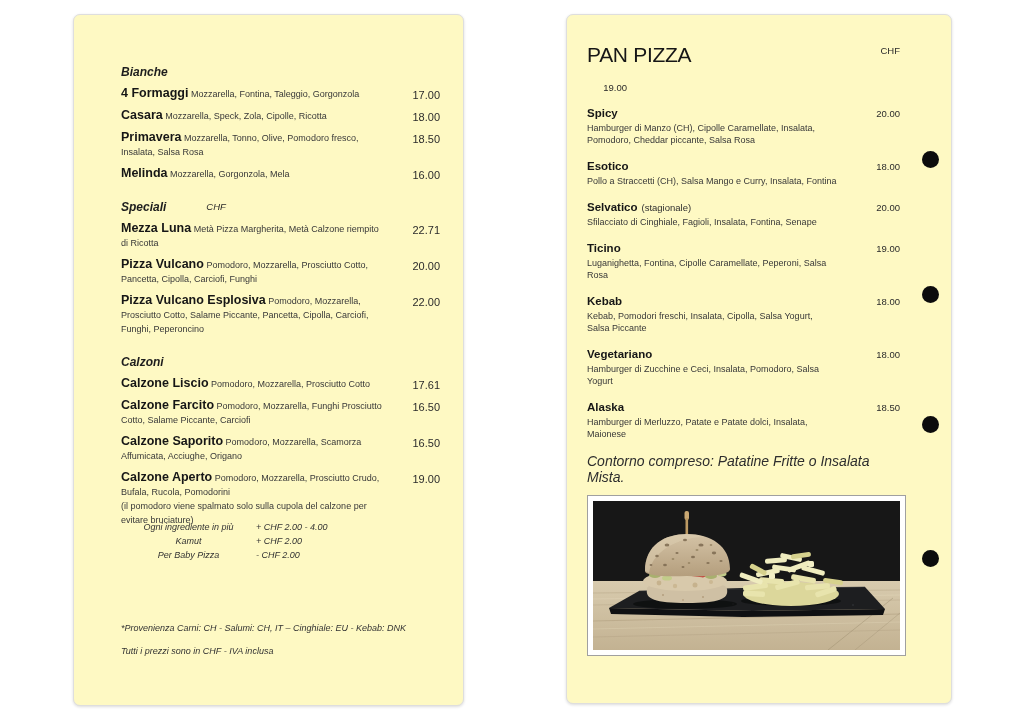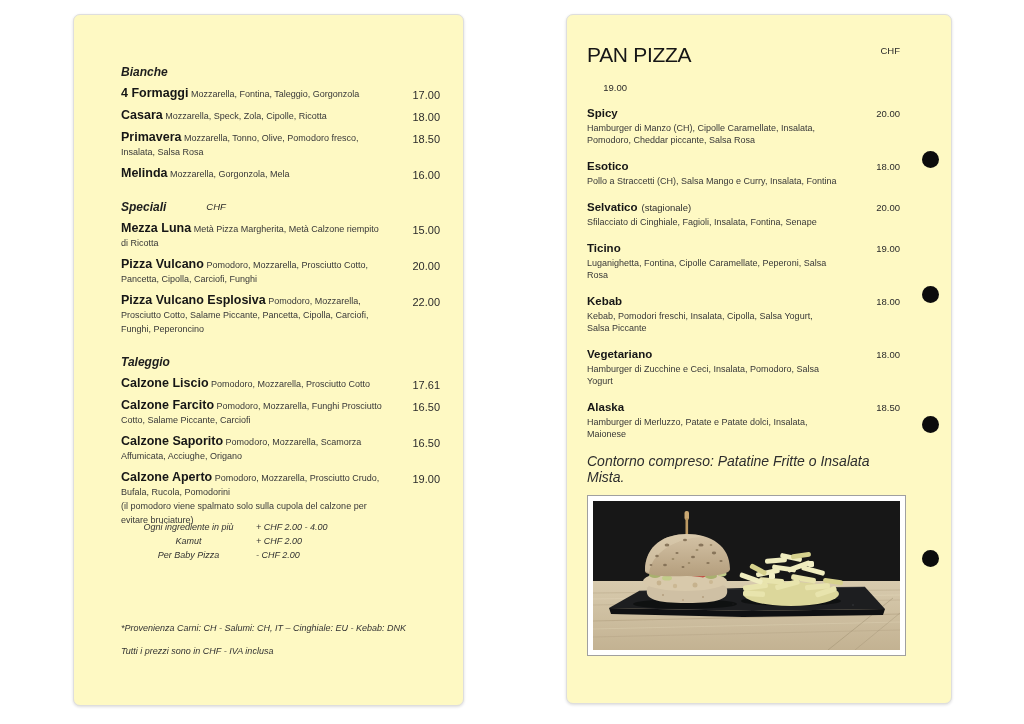--- a/index.html
+++ b/index.html
@@ -76,33 +76,33 @@
     <div class="li-price">16.00</div>
   </div>
 
   <div class="sec-head later">
     <span>Speciali</span>
     <span class="sec-chf">CHF</span>
   </div>
 
   <div class="li">
     <p class="li-text"><span class="li-name">Mezza Luna</span> <span>Metà Pizza Margherita, Metà Calzone riempito di Ricotta</span></p>
-    <div class="li-price">15.00</div>
+    <div class="li-price">22.71</div>
   </div>
   <div class="li">
     <p class="li-text"><span class="li-name">Pizza Vulcano</span> <span>Pomodoro, Mozzarella, Prosciutto Cotto, Pancetta, Cipolla, Carciofi, Funghi</span></p>
     <div class="li-price">20.00</div>
   </div>
   <div class="li">
     <p class="li-text"><span class="li-name">Pizza Vulcano Esplosiva</span> <span>Pomodoro, Mozzarella, Prosciutto Cotto, Salame Piccante, Pancetta, Cipolla, Carciofi, Funghi, Peperoncino</span></p>
     <div class="li-price">22.00</div>
   </div>
 
   <div class="sec-head later">
-    <span>Taleggio</span>
+    <span>Calzoni</span>
     <span class="sec-chf"></span>
   </div>
 
   <div class="li">
     <p class="li-text"><span class="li-name">Calzone Liscio</span> <span>Pomodoro, Mozzarella, Prosciutto Cotto</span></p>
     <div class="li-price">17.61</div>
   </div>
   <div class="li">
     <p class="li-text"><span class="li-name">Calzone Farcito</span> <span>Pomodoro, Mozzarella, Funghi Prosciutto Cotto, Salame Piccante, Carciofi</span></p>
     <div class="li-price">16.50</div>

